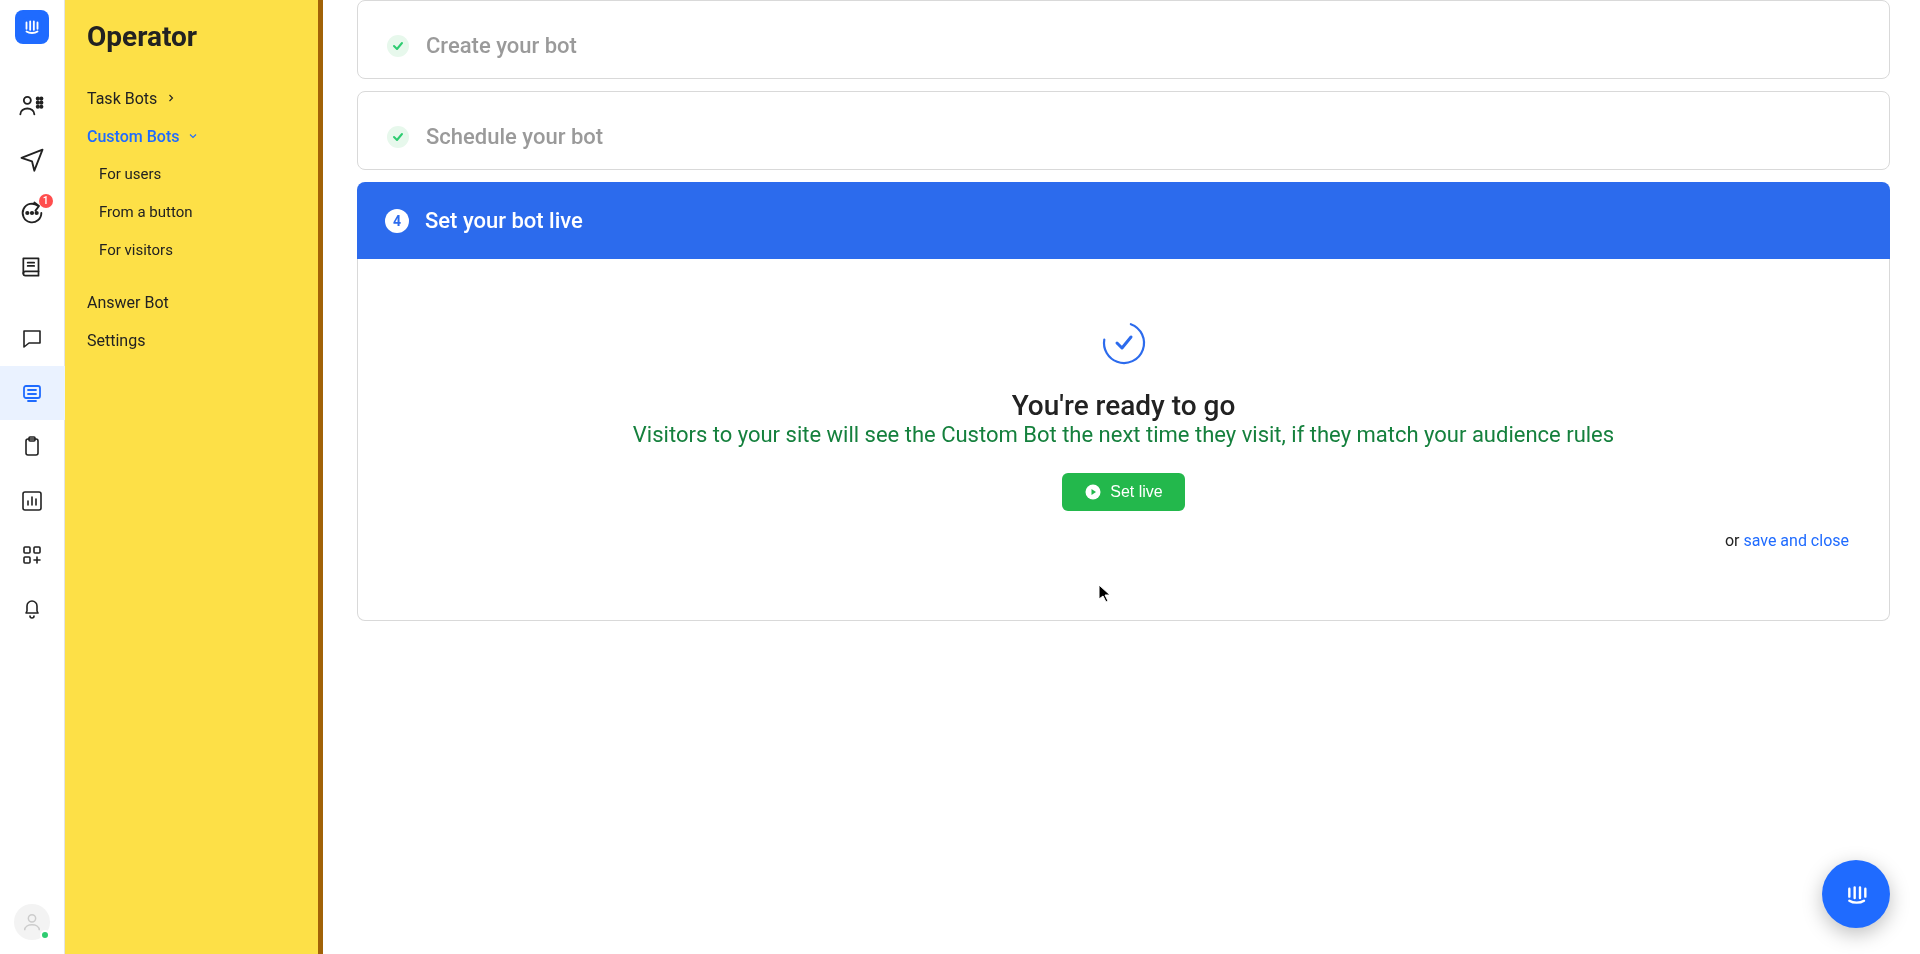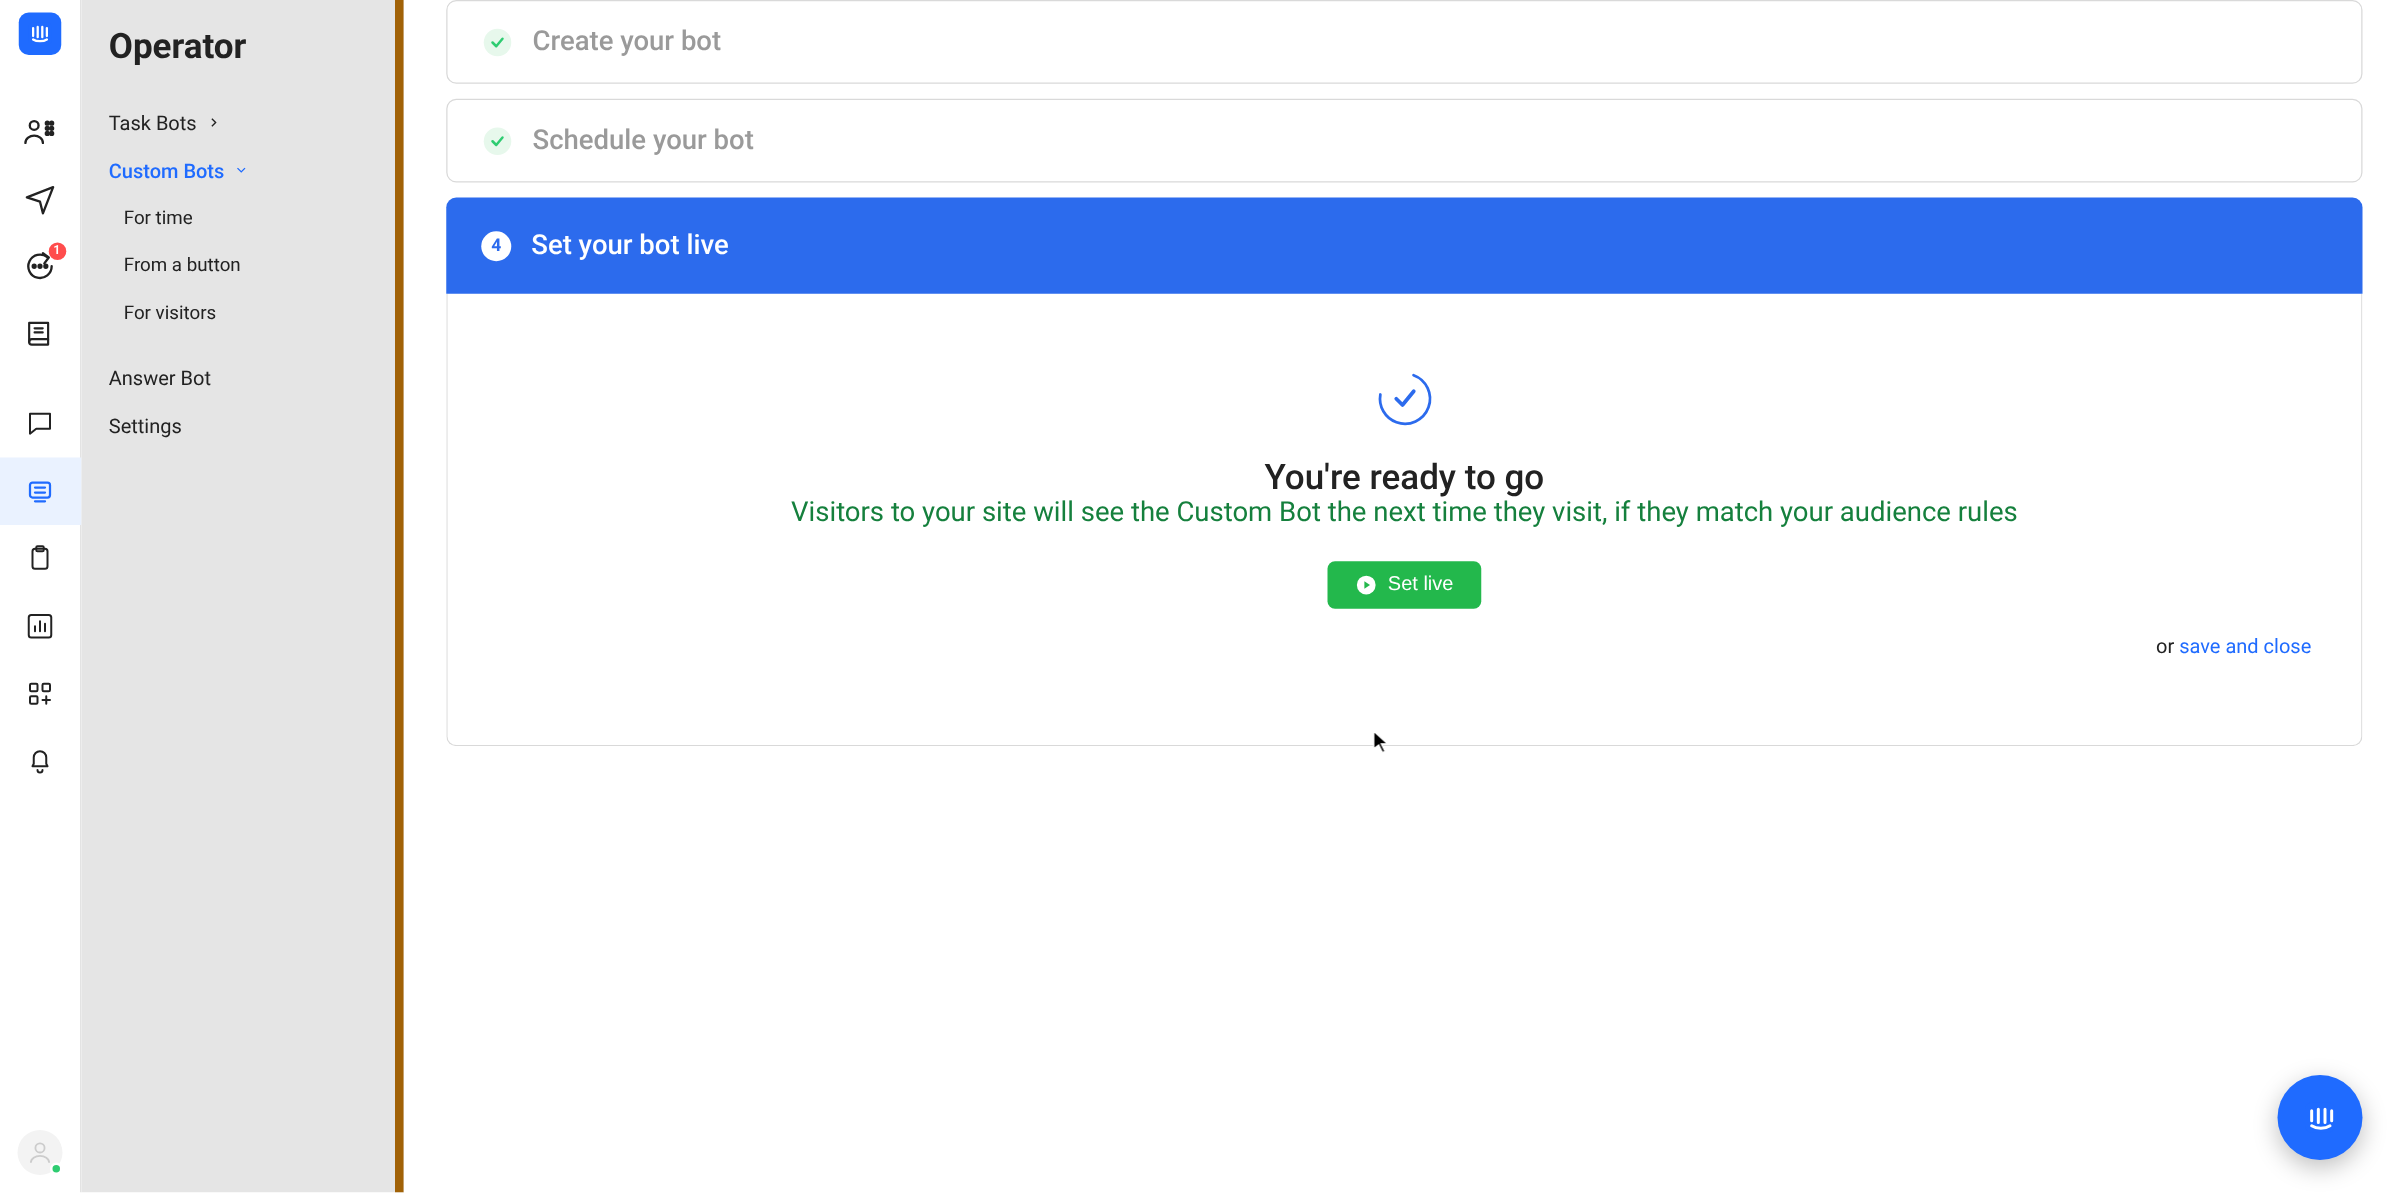--- a/index.html
+++ b/index.html
@@ -12,32 +12,32 @@
   .icon-rail .rail-item { width: 65px; height: 54px; display:flex; align-items:center; justify-content:center; cursor: pointer; position: relative; }
   .icon-rail .rail-item svg { stroke: #222; }
   .icon-rail .rail-item.rail-operator { background: #eaf2ff; }
   .icon-rail .rail-item.rail-operator svg { stroke: #1f6bff; }
   .icon-rail .badge { position: absolute; top: 8px; right: 12px; background: #ff4d4d; color: #fff; font-size: 10px; line-height: 14px; min-width: 14px; height: 14px; border-radius: 7px; text-align: center; padding: 0 3px; font-weight: 600; }
   .icon-rail .avatar-wrap { margin-top: auto; margin-bottom: 14px; position: relative; }
   .icon-rail .avatar { width: 36px; height: 36px; border-radius: 50%; background: #f3f3f3; display:flex; align-items:center; justify-content:center; color:#bbb; }
   .icon-rail .presence { position:absolute; bottom:0; right:0; width:10px; height:10px; border-radius:50%; background:#2ecc71; border:2px solid #fff; }
 
   
-  .sidebar { width: 258px; background: #e5e5e5; border-right: 7px solid #a16207; padding: 18px 0 0 0; }
+  .sidebar { width: 258px; background: #fde047; border-right: 5px solid #a16207; padding: 18px 0 0 0; }
   .sidebar .section-title { font-size: 28px; font-weight: 700; color: #222; padding: 2px 20px 26px 22px; }
   .sidebar .nav-row { display:flex; align-items:center; height: 38px; padding: 0 22px; font-size: 16px; color: #222; cursor: pointer; gap: 6px; }
   .sidebar .nav-row.active { color: #1f6bff; font-weight: 500; }
   .sidebar .sub { padding-left: 34px; font-size: 15px; color:#222; }
   .sidebar .chev { margin-left: 2px; display:inline-flex; }
   .sidebar .gap { height: 14px; }
 
   
   .main { flex:1; background: #fff; overflow-y: auto; padding: 0 30px 40px 34px; }
   .step-card { border: 1px solid #d9d9d9; border-radius: 8px; background:#fff; margin-bottom: 12px; }
-  .step-header { display:flex; align-items:center; gap: 16px; padding: 20px 28px; }
+  .step-header { display:flex; align-items:center; gap: 16px; padding: 20px 28px; margin-top: 12px; }
   .step-header .check { width:24px; height:24px; border-radius:50%; display:flex; align-items:center; justify-content:center; }
   .step-header .check svg { display:block; }
   .step-header .title { font-size: 22px; color:#9a9a9a; font-weight: 500; }
   .step-card.active { border:none; }
   .step-card.active .step-header { background:#2c6bed; border-radius:8px 8px 0 0; padding: 26px 28px; }
   .step-card.active .step-number { width:24px; height:24px; border-radius:50%; background:#fff; color:#2c6bed; font-weight:700; font-size:14px; display:flex; align-items:center; justify-content:center; }
   .step-card.active .title { color:#fff; font-size:22px; }
   .step-body { padding: 60px 40px 70px 40px; border:1px solid #d9d9d9; border-top:none; border-radius:0 0 8px 8px; text-align:center; }
   .ready-icon { margin: 0 auto 22px auto; width:48px; height:48px; }
   .ready-title { font-size: 28px; color:#222; font-weight:500; margin-bottom: 0; }
@@ -179,21 +179,21 @@
   <div class="nav-row active">
     <span>Custom Bots</span>
     <span class="chev">
       <svg width="12" height="12" viewBox="0 0 24 24" fill="none" stroke="#1f6bff" stroke-width="2.2">
           <path d="M6 9l6 6 6-6"></path>
         </svg>
     </span>
   </div>
 
   <div class="nav-row sub">
-      <span>For time</span>
+      <span>For users</span>
     </div>
   <div class="nav-row sub">
       <span>From a button</span>
     </div>
   <div class="nav-row sub">
       <span>For visitors</span>
     </div>
 
   <div class="gap"></div>
   <div class="nav-row">

